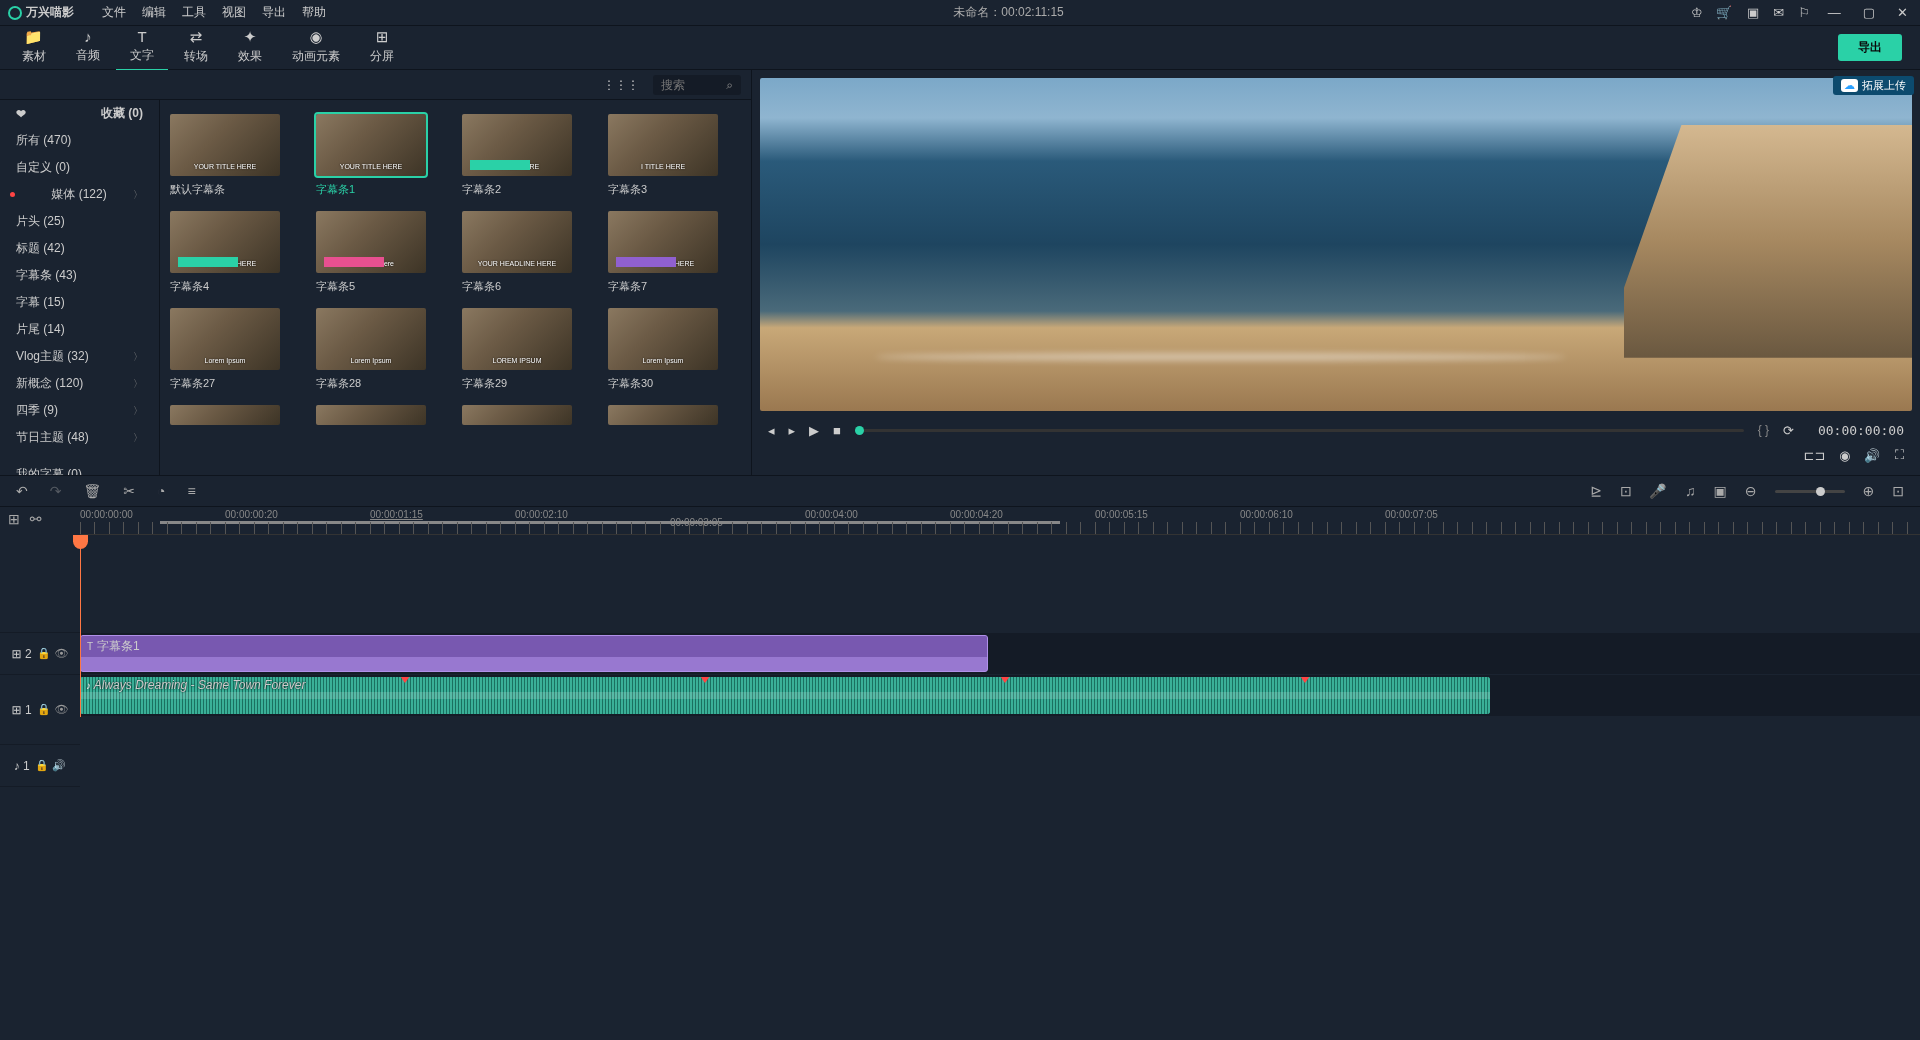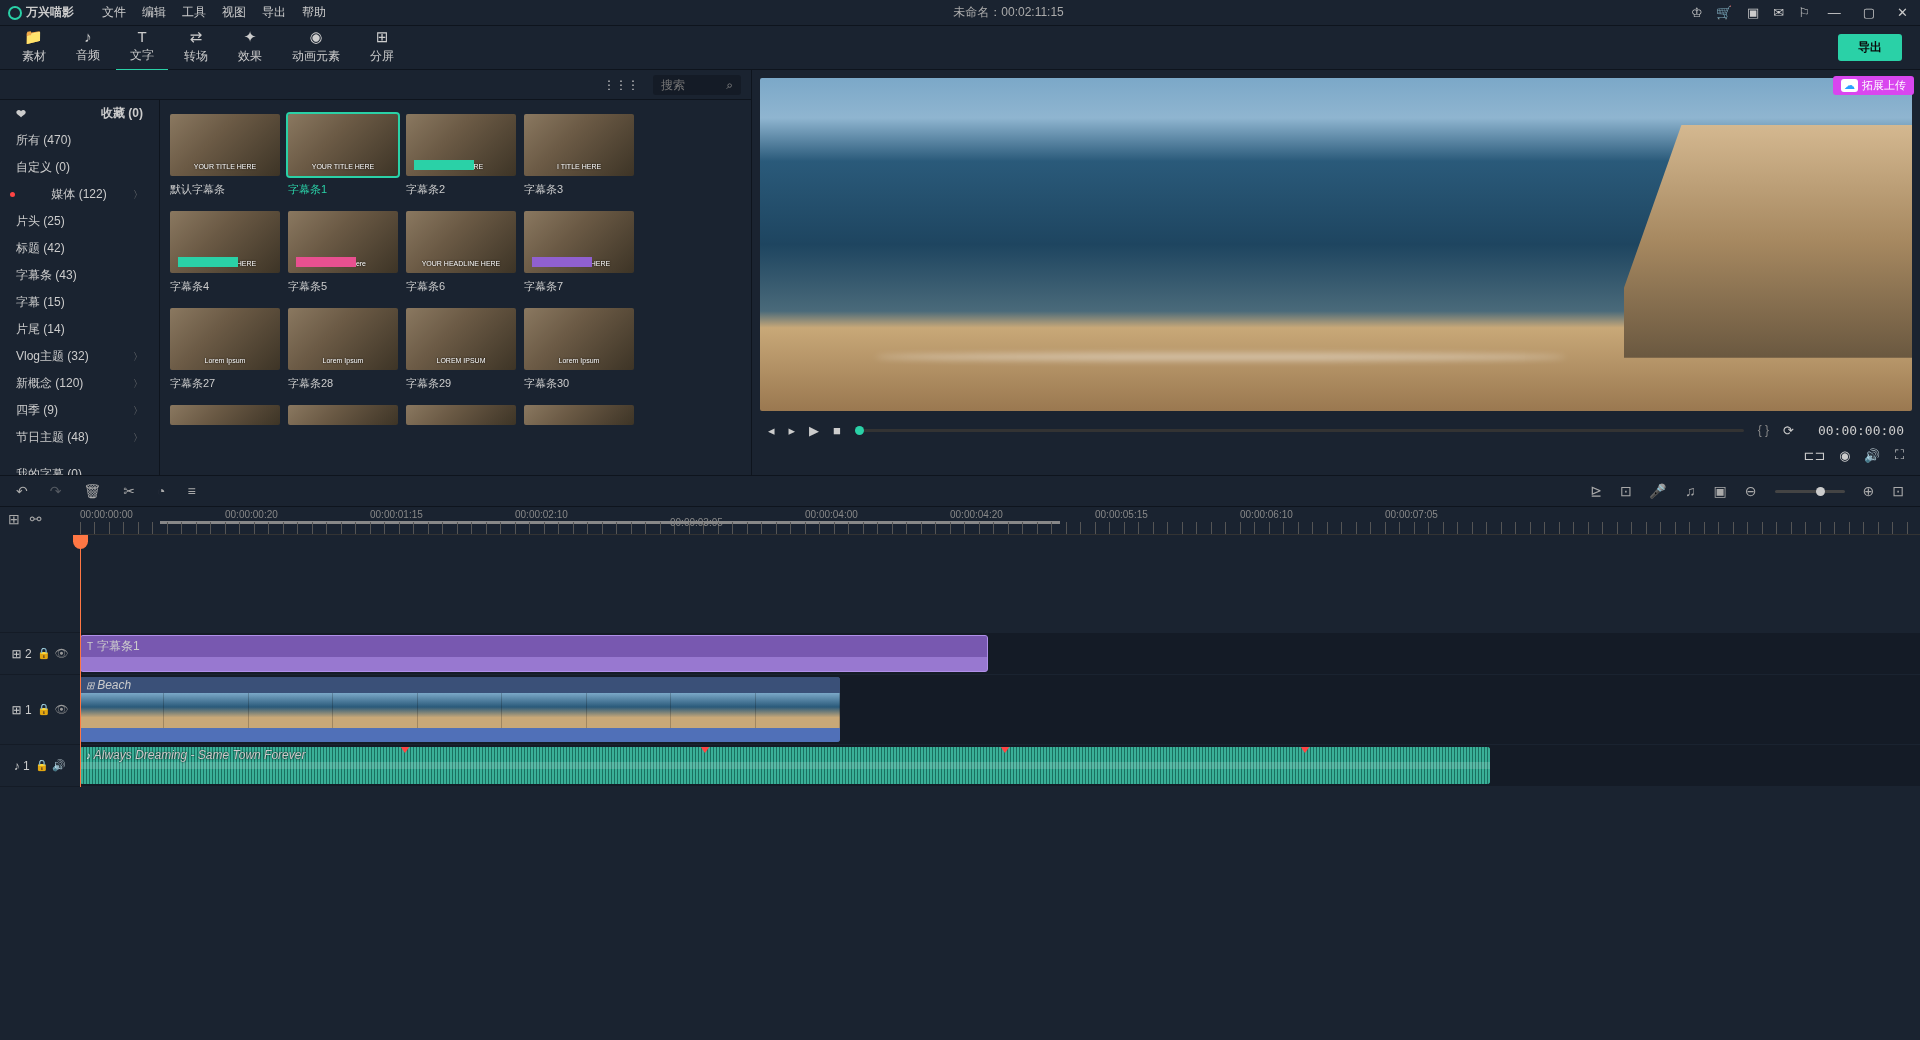--- a/index.html
+++ b/index.html
@@ -28,33 +28,33 @@
 .search-box input{background:none;border:none;outline:none;color:#888;width:60px}
 .search-box .sicon{margin-left:auto;color:#888}
 .browser-body{display:flex;flex:1;overflow:hidden}
 .sidebar{width:160px;background:#1a2330;border-right:1px solid #0e141d;overflow-y:auto}
 .sidebar-item{padding:5px 16px;cursor:pointer;display:flex;align-items:center;justify-content:space-between}
 .sidebar-item.fav{font-weight:bold}
 .sidebar-item.active{color:#2ad1a7}
 .sidebar-item .chev{font-size:10px;color:#888}
 .sidebar-item.media::before{content:"";width:5px;height:5px;background:#ff4444;border-radius:50%;display:inline-block;margin-right:4px;position:relative;left:-6px}
 .grid{flex:1;overflow-y:auto;padding:14px 10px}
-.grid-row{display:flex;gap:8px;margin-bottom:14px}
+.grid-row{display:flex;gap:36px;margin-bottom:14px}
 .grid-item{width:110px;cursor:pointer}
 .thumb{width:110px;height:62px;background:linear-gradient(135deg,#8a7860 0%,#6b5a45 40%,#3d3426 100%);border-radius:2px;position:relative;display:flex;align-items:flex-end;justify-content:center;padding-bottom:6px}
 .thumb.selected{outline:2px solid #2ad1a7}
 .thumb-text{font-size:7px;color:#fff;text-shadow:0 0 2px #000}
 .thumb-bar{position:absolute;height:10px;background:#2ad1a7;bottom:6px}
 .item-label{margin-top:6px;font-size:11px;color:#ccc}
 .item-label.sel{color:#2ad1a7}
 .preview-panel{flex:1;background:#1a2330;display:flex;flex-direction:column;padding:8px;position:relative}
 .video-area{flex:1;background:linear-gradient(180deg,#7ba8c8 0%,#8fb5d0 12%,#2a5a7a 25%,#1e4560 50%,#4a6a7a 70%,#c8a878 75%,#9a7850 100%);position:relative;border-radius:2px}
 .cliff{position:absolute;right:0;top:14%;width:25%;height:70%;background:linear-gradient(180deg,#d4b890 0%,#a68860 50%,#6a5840 100%);clip-path:polygon(20% 0,100% 0,100% 100%,0 100%,0 70%)}
 .video-area::after{content:"";position:absolute;bottom:15%;left:10%;width:60%;height:8px;background:rgba(255,255,255,0.4);border-radius:50%;filter:blur(3px)}
-.upload-badge{position:absolute;top:6px;right:6px;background:#d946ef;color:#fff;padding:2px 8px;border-radius:3px;font-size:11px;display:flex;align-items:center;gap:4px;z-index:5}
+.upload-badge{position:absolute;top:6px;right:6px;background:#0c4a6e;color:#fff;padding:2px 8px;border-radius:3px;font-size:11px;display:flex;align-items:center;gap:4px;z-index:5}
 .upload-badge::before{content:"☁";background:#fff;color:#2aa0ff;border-radius:3px;padding:0 3px}
 .player-controls{height:26px;display:flex;align-items:center;gap:14px;padding:0 8px;margin-top:6px}
 .pbtn{cursor:pointer;font-size:13px}
 .play-scrub{flex:1;height:3px;background:#333;position:relative;border-radius:2px}
 .play-scrub::before{content:"";position:absolute;left:0;top:-3px;width:9px;height:9px;background:#2ad1a7;border-radius:50%}
 .timecode{font-family:monospace;font-size:13px;margin-left:10px}
 .player-extra{height:24px;display:flex;align-items:center;justify-content:flex-end;gap:14px;padding:0 8px}
 .timeline-toolbar{height:32px;background:#1a2330;display:flex;align-items:center;padding:0 16px;gap:22px;border-top:1px solid #0e141d;border-bottom:1px solid #0e141d}
 .tbtn{cursor:pointer;font-size:14px;color:#aaa}
 .tl-right{margin-left:auto;display:flex;align-items:center;gap:18px}
@@ -360,21 +360,21 @@
   <div style="position:relative">
     <div class="link-btns">
       <span class="tbtn">⊞</span>
       <span class="tbtn">⚯</span>
     </div>
     <div class="ruler" id="ruler">
       <div class="range-bar"></div>
       <div class="ruler-ticks"></div>
     <span class="ruler-label" style="left: 0px;">00:00:00:00</span>
           <span class="ruler-label" style="left: 145px;">00:00:00:20</span>
-          <span class="ruler-label" style="left: 290px;">00:00:01:15</span>
+          <span class="ruler-label" style="left: 290px; text-decoration: underline;">00:00:01:15</span>
           <span class="ruler-label" style="left: 435px;">00:00:02:10</span>
           <span class="ruler-label" style="left: 590px; margin-top: 8px;">00:00:03:05</span>
           <span class="ruler-label" style="left: 725px;">00:00:04:00</span>
           <span class="ruler-label" style="left: 870px;">00:00:04:20</span>
           <span class="ruler-label" style="left: 1015px;">00:00:05:15</span>
           <span class="ruler-label" style="left: 1160px; text-align: right;">00:00:06:10</span>
           <span class="ruler-label" style="left: 1305px;">00:00:07:05</span>
         </div>
   </div>
   <div class="tl-scroll">
@@ -385,37 +385,20 @@
         <div class="track-header"><span>⊞ 2</span> 🔒 👁</div>
         <div class="track-header tall"><span>⊞ 1</span> 🔒 👁</div>
         <div class="track-header"><span>♪ 1</span> 🔒 🔊</div>
       </div>
       <div class="track spacer"></div>
       <div class="track">
         <div class="clip clip-text" id="clip-text" style="left: 0px; width: 908px;">
           <div class="clip-label">T <span>字幕条1</span></div>
         </div>
       </div>
-      <div class="track tall">
-        <div class="clip clip-video" id="clip-video" style="left: 0px; width: 760px;">
-          <div class="clip-label">⊞ <span>Beach</span></div>
-          <div class="frames" id="frames">
-                <div class="frame"></div>
-                <div class="frame"></div>
-                <div class="frame"></div>
-                <div class="frame"></div>
-                <div class="frame"></div>
-                <div class="frame"></div>
-                <div class="frame"></div>
-                <div class="frame"></div>
-                <div class="frame"></div>
-              </div>
-          <div class="audio-strip"></div>
-        </div>
-      </div>
       <div class="track">
         <div class="clip clip-audio" id="clip-audio" style="left: 0px; width: 1410px;">
           <div class="clip-label">♪ <span>Always Dreaming - Same Town Forever</span></div>
           <div class="wave" id="wave">
                 <div class="marker" style="left: 320px;"></div>
                 <div class="marker" style="left: 620px;"></div>
                 <div class="marker" style="left: 920px;"></div>
                 <div class="marker" style="left: 1220px;"></div>
               </div>
         </div>

